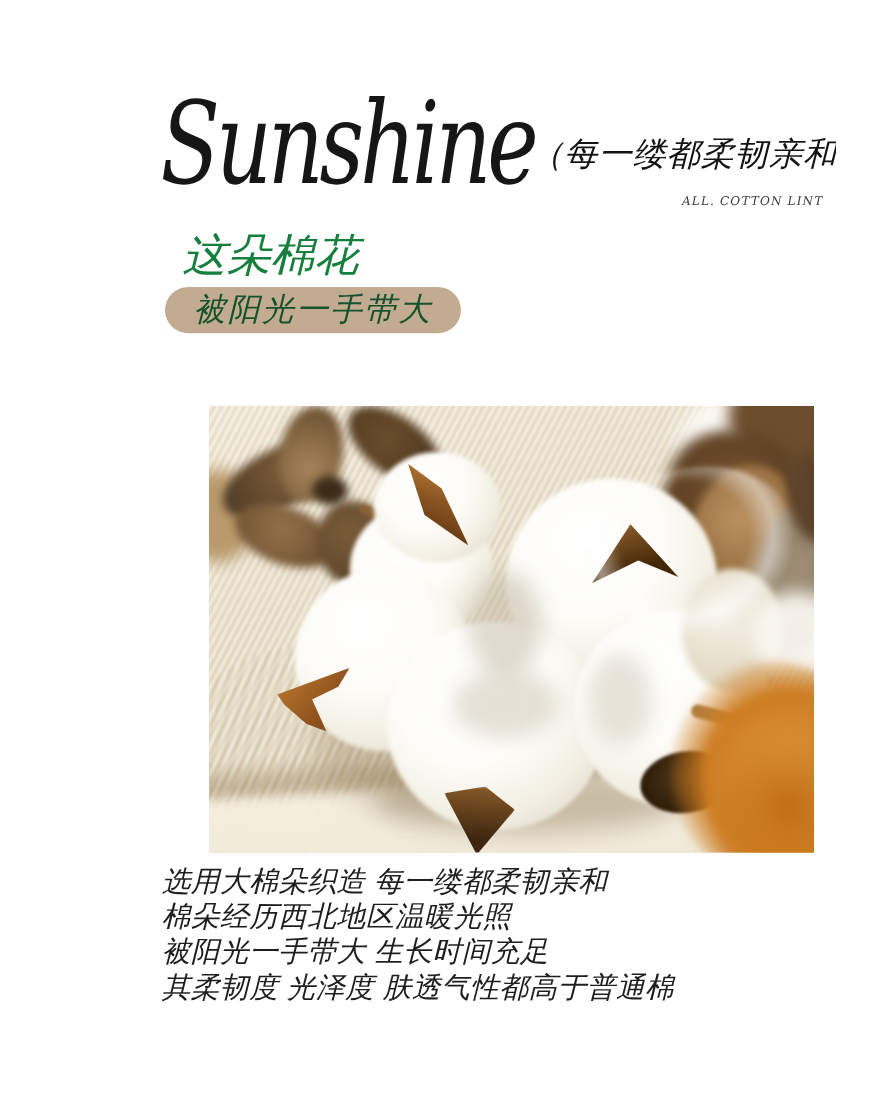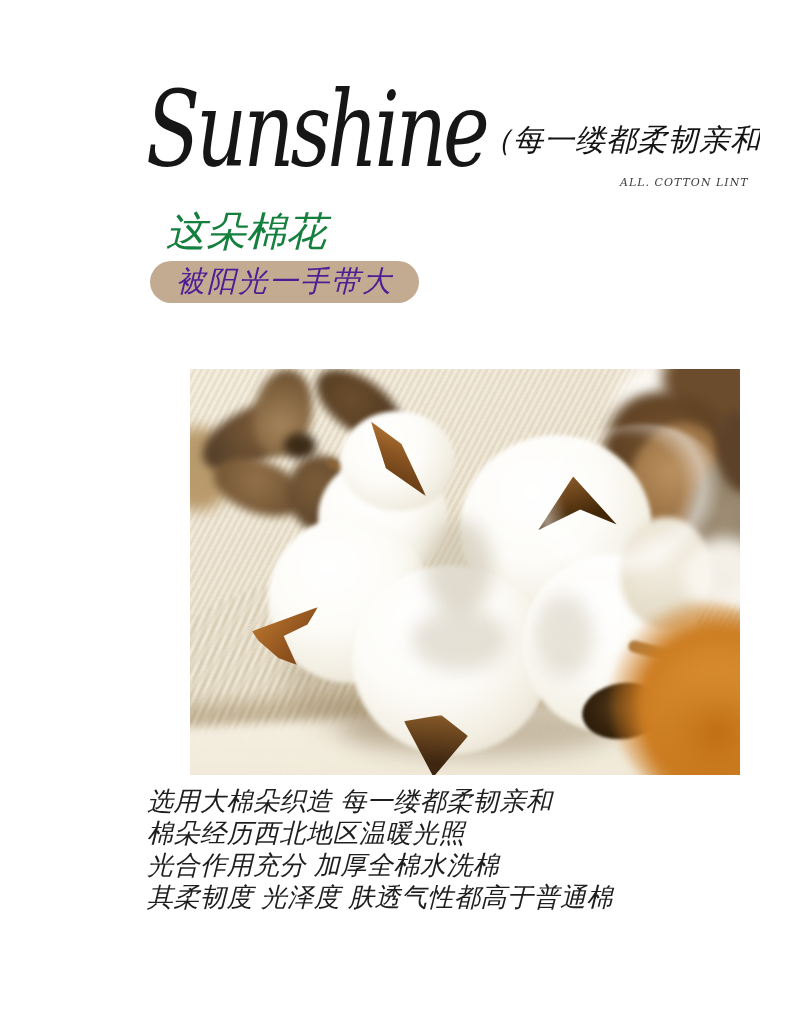--- a/index.html
+++ b/index.html
@@ -30,21 +30,21 @@
     position:absolute; left:136px; top:204px; margin:0;
     font-family:"Liberation Serif","DejaVu Serif",serif;
     font-size:40px; font-weight:400; color:#15803d; letter-spacing:0; white-space:nowrap;
   }
   .badge {
     position:absolute; left:120px; top:261px; height:42px;
     display:flex; align-items:center; justify-content:center;
     padding:0 26px; border-radius:21px;
     background:var(--badge_bg,#c3ab92);
     font-family:"Liberation Serif","DejaVu Serif",serif;
-    font-size:29px; color:#4c1d95; letter-spacing:2px; white-space:nowrap;text-align:center;
+    font-size:29px; color:#14532d; letter-spacing:2px; white-space:nowrap;text-align:center;
   }
 
   
   .photo { position:absolute; left:120px; top:353px; width:550px; height:406px; overflow:hidden; background:#ece3d0; }
   .photo div { position:absolute; }
 
   .fab { left:0; top:0; right:0; bottom:0; background:linear-gradient(158deg,#f1ead9 0%,#ece3d0 30%,#e6dcc5 55%,#dcd0b4 78%,#e4d9c2 100%); }
   .weave { left:0; top:0; right:0; bottom:0; background:repeating-linear-gradient(118deg,rgba(255,255,255,0.18) 0 3px,rgba(168,148,108,0.10) 3px 6px); }
   .twill { left:-30px; top:215px; width:280px; height:210px; border-radius:45%; background:repeating-linear-gradient(115deg,rgba(255,255,255,0.35) 0 4px,rgba(166,144,104,0.22) 4px 9px); filter:blur(1.5px); transform:rotate(-6deg); opacity:.75; }
   .folddark { left:-20px; top:318px; width:600px; height:26px; background:rgba(158,136,98,0.45); filter:blur(8px); transform:rotate(-3.5deg); }
@@ -167,17 +167,17 @@
     <div class="cotright"></div>
     <div class="stem2"></div>
     <div class="org0"></div>
     <div class="org1"></div>
     <div class="org2"></div>
   </figure>
 
   <section class="desc">
     <p>选用大棉朵织造 每一缕都柔韧亲和</p>
     <p>棉朵经历西北地区温暖光照</p>
-    <p>光合作用充分 加厚全棉水洗棉</p>
+    <p>被阳光一手带大 生长时间充足</p>
     <p>其柔韧度 光泽度 肤透气性都高于普通棉</p>
   </section>
 
 </div>
 
 </body></html>

